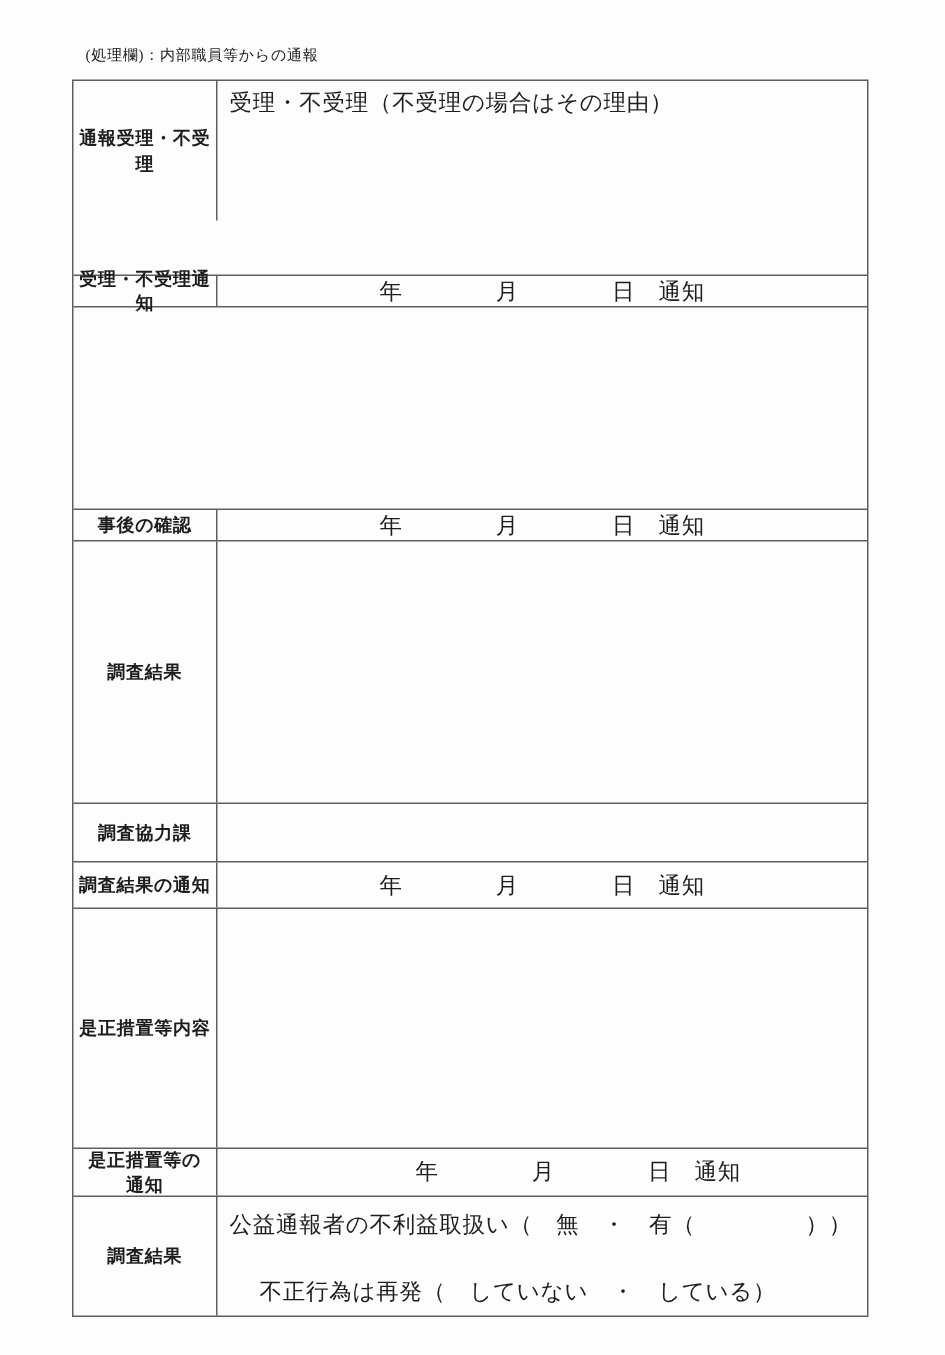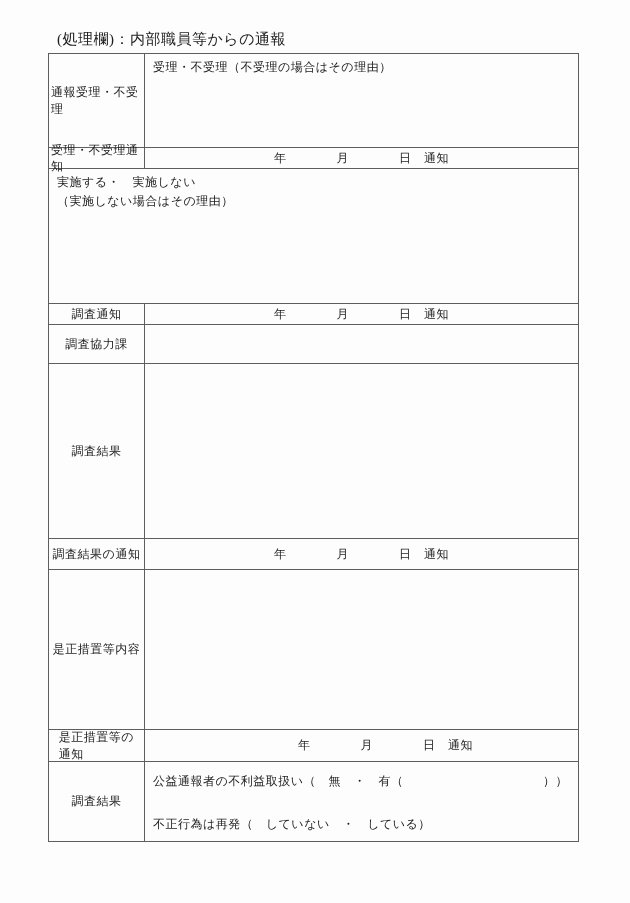--- a/index.html
+++ b/index.html
@@ -7,21 +7,21 @@
   body {
     position:relative;
     background:#fdfdfd;
     font-family:"Liberation Serif","DejaVu Serif",serif;
     color:#1d1d1d;
     -webkit-font-smoothing:antialiased;
   }
   .doc-title {
     position:absolute;
     left:57px; top:30px;
-    font-size:15px;
+    font-size:10px;
     letter-spacing:0.5px;
     white-space:nowrap;
   }
   .proc-table {
     position:absolute;
     left:48px; top:53px;
     width:531px;
     border:1px solid #5e5e5e;
     background:#fdfdfd;
   }
@@ -30,29 +30,31 @@
     width:100%;
   }
   .trow + .trow { border-top:1px solid #5e5e5e; }
   .lcell {
     width:96px;
     flex:0 0 96px;
     border-right:1px solid #5e5e5e;
     display:flex;
     align-items:center;
     justify-content:center;
+    text-align:center;
     font-size:12px;
     letter-spacing:0.5px;
     white-space:pre-line;
     line-height:1.35;
     padding:1px 2px;
+    font-weight:bold;
   }
   .ccell {
     flex:1 1 auto;
-    font-size:12px;
+    font-size:15px;
     letter-spacing:0.5px;
   }
   .ccell.top {
     padding:4px 8px;
     white-space:pre-line;
     line-height:1.55;
   }
   .ccell.date {
     display:flex;
     align-items:center;
@@ -64,24 +66,24 @@
     flex-direction:column;
     justify-content:center;
     gap:26px;
     padding:2px 10px 0 8px;
   }
   .fline1 {
     display:flex;
     justify-content:space-between;
     white-space:pre;
   }
-  .fline2 { white-space:pre; }
+  .fline2 { white-space:pre;margin-left:20px; }
   
   .h1  { height:93px; }
-  .h2  { height:21px; }
+  .h2  { height:21px;margin-top:36px; }
   .h3  { height:135px; }
   .h4  { height:21px; }
   .h5  { height:39px; }
   .h6  { height:175px; }
   .h7  { height:31px; }
   .h8  { height:160px; }
   .h9  { height:32px;gap:48px; }
   .h10 { height:80px; }
 </style>
 </head>
@@ -95,36 +97,34 @@
     <div class="lcell">通報受理・不受理</div>
     <div class="ccell top">受理・不受理（不受理の場合はその理由）</div>
   </div>
 
   <div class="trow h2">
     <div class="lcell">受理・不受理通知</div>
     <div class="ccell date">年　　　　月　　　　日　通知</div>
   </div>
 
   <div class="trow h3">
-    <div class="ccell top">実施する・　実施しない
-（実施しない場合はその理由）</div>
   </div>
 
   <div class="trow h4">
-    <div class="lcell">調査通知</div>
+    <div class="lcell">事後の確認</div>
     <div class="ccell date">年　　　　月　　　　日　通知</div>
+  </div>
+
+  <div class="trow h6">
+    <div class="lcell">調査結果</div>
+    <div class="ccell"></div>
   </div>
 
   <div class="trow h5">
     <div class="lcell">調査協力課</div>
-    <div class="ccell"></div>
-  </div>
-
-  <div class="trow h6">
-    <div class="lcell">調査結果</div>
     <div class="ccell"></div>
   </div>
 
   <div class="trow h7">
     <div class="lcell">調査結果の通知</div>
     <div class="ccell date">年　　　　月　　　　日　通知</div>
   </div>
 
   <div class="trow h8">
     <div class="lcell">是正措置等内容</div>

